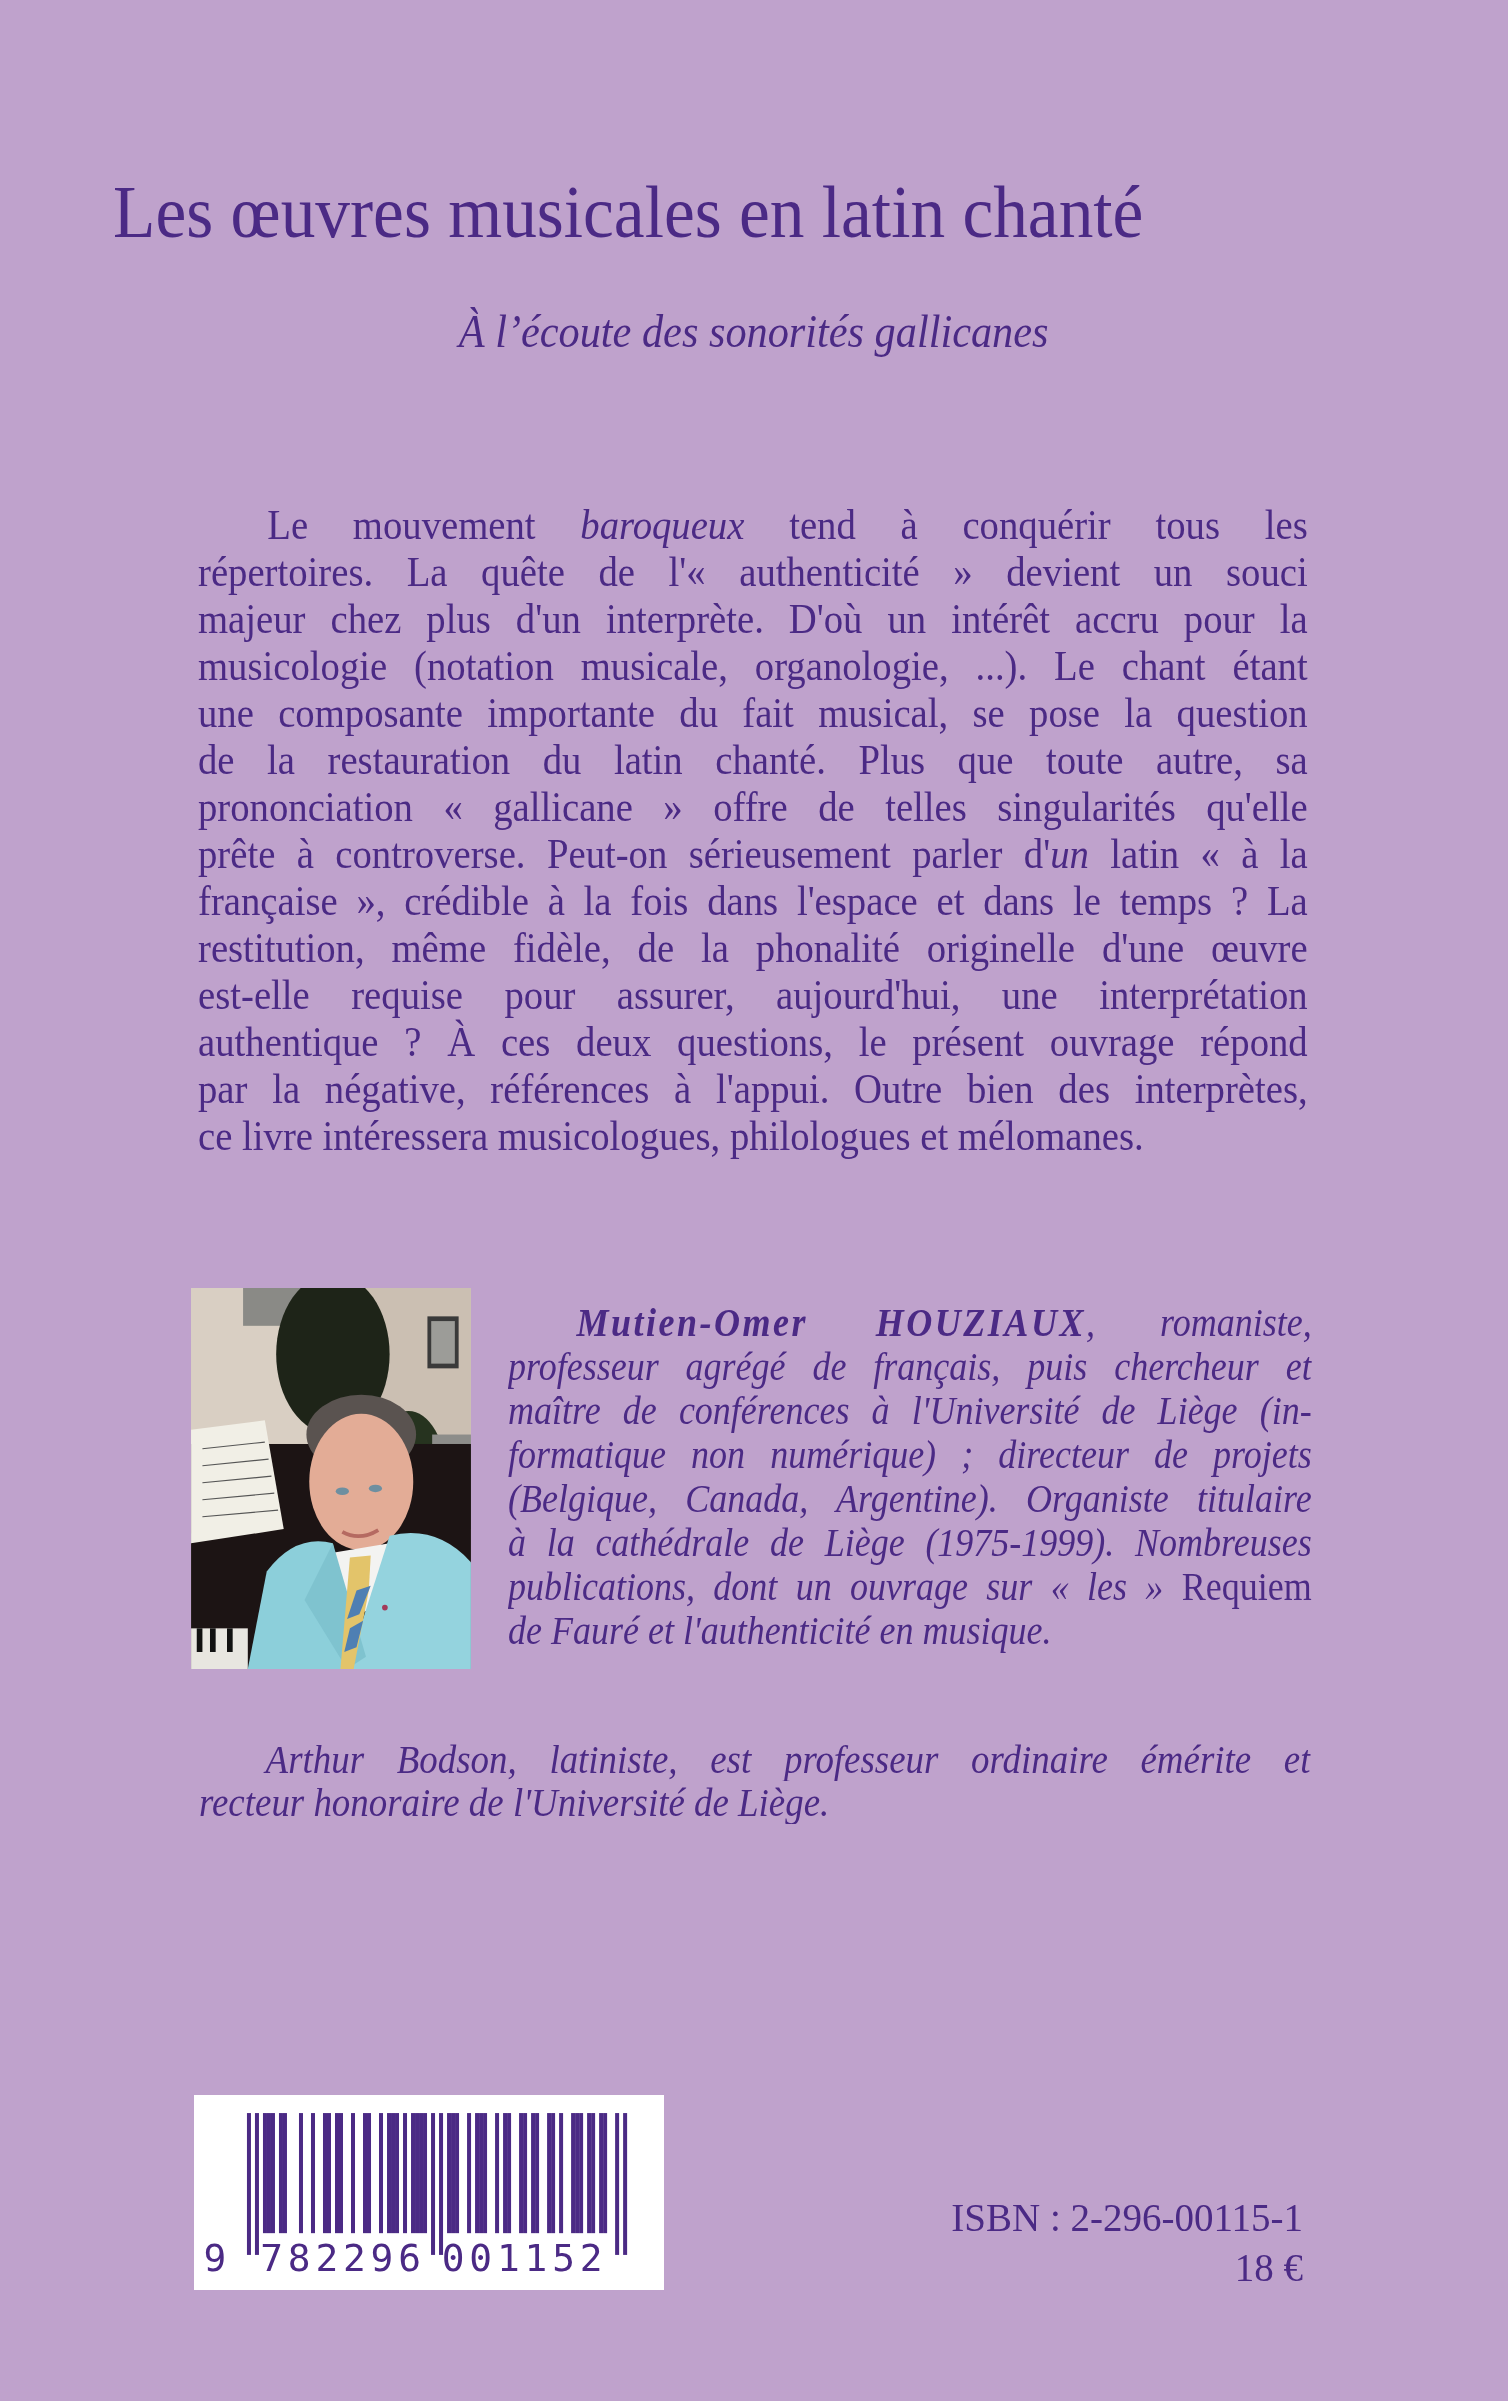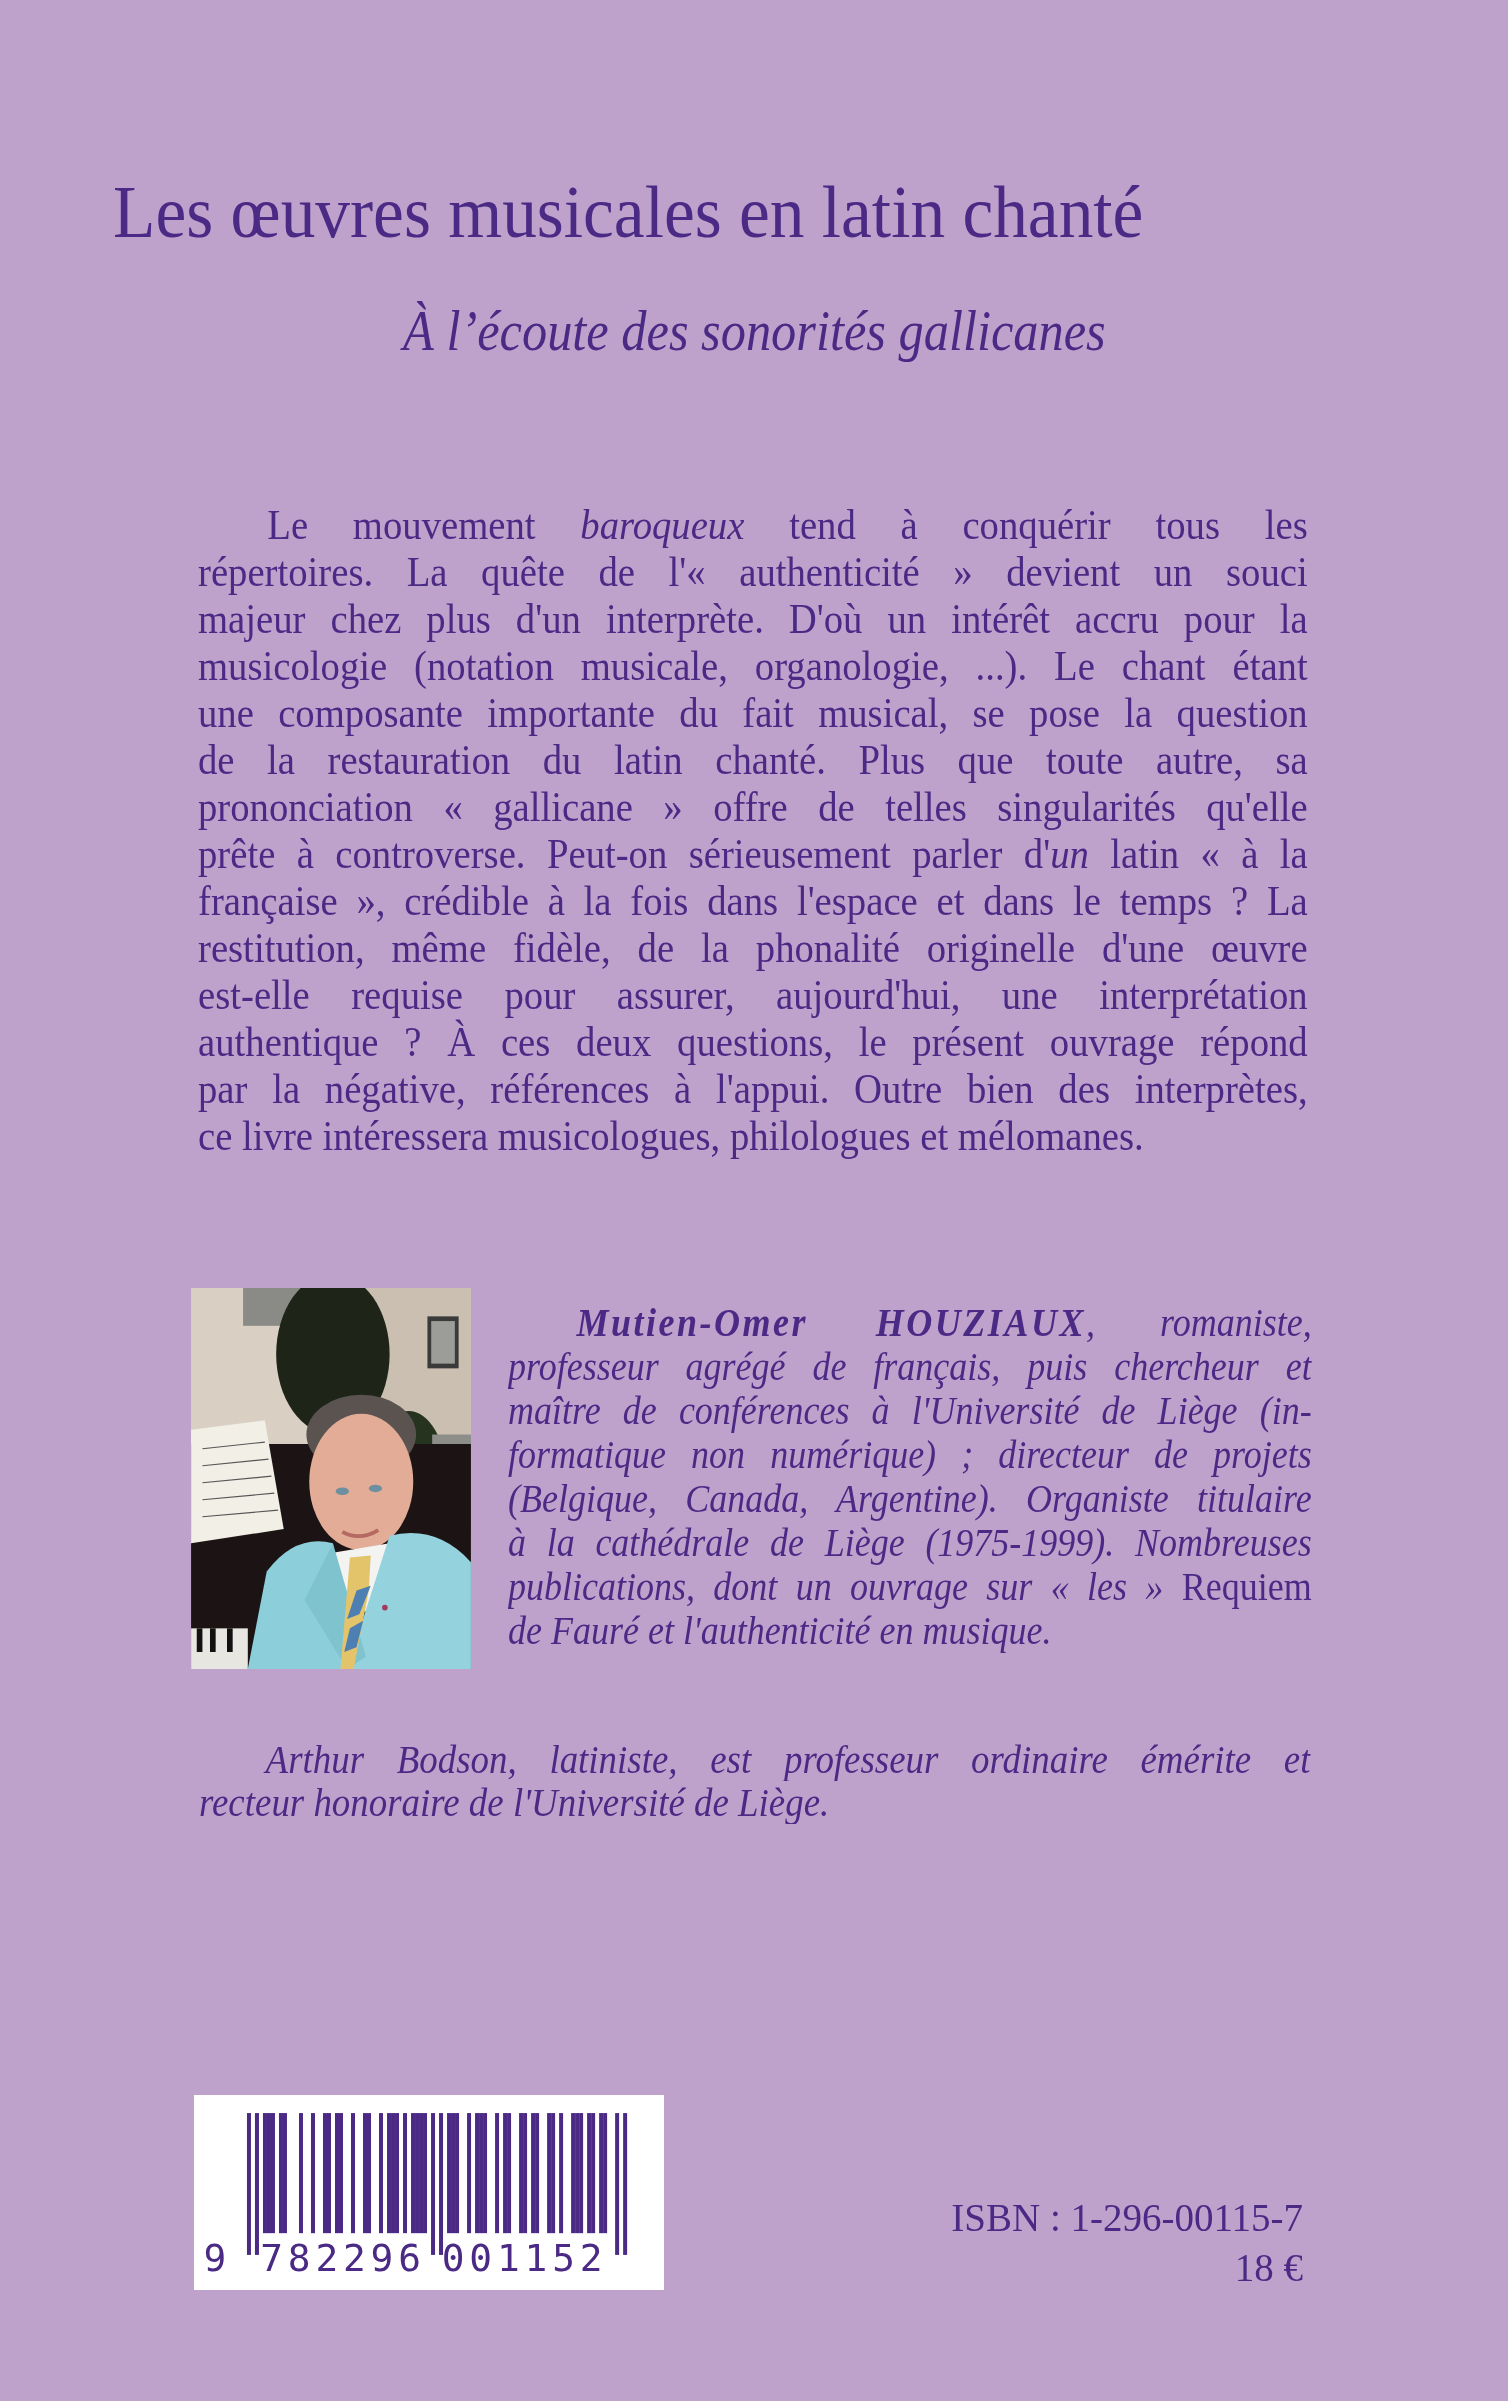--- a/index.html
+++ b/index.html
@@ -9,21 +9,21 @@
     font-family:"Liberation Serif","DejaVu Serif",serif;
   }
   .abs { position:absolute; }
   .title {
     left:0; width:1256px; top:170px; text-align:center;
     font-size:73px; line-height:85px; white-space:nowrap;
   }
   .title span { display:inline-block; transform:scaleX(0.95); }
   .subtitle {
     left:0; width:1508px; top:298px; text-align:center;
-    font-size:56px; line-height:66px; font-style:italic; white-space:nowrap;
+    font-size:47px; line-height:66px; font-style:italic; white-space:nowrap;
   }
   .subtitle span { display:inline-block; transform:scaleX(0.9); }
 
   
   .jblock { transform-origin:0 0; }
   .jline {
     display:block; white-space:nowrap; text-align:justify; text-align-last:justify;
     overflow:hidden;
   }
   .body-text {
@@ -217,15 +217,15 @@
         <rect x="432.61" y="19" width="4.23" height="127"></rect>
         <rect x="445.31" y="19" width="4.23" height="150"></rect>
         <rect x="453.77" y="19" width="4.23" height="150"></rect>
       </g>
     <text x="10" y="186" font-family="DejaVu Sans Mono, monospace" font-size="40" fill="#4b2a85">9</text>
     <text x="70" y="186" font-family="DejaVu Sans Mono, monospace" font-size="40" textLength="170" fill="#4b2a85">782296</text>
     <text x="262" y="186" font-family="DejaVu Sans Mono, monospace" font-size="40" textLength="170" fill="#4b2a85">001152</text>
   </svg>
 </div>
 
-<div class="abs isbn">ISBN : 1-296-00115-7</div>
+<div class="abs isbn">ISBN : 2-296-00115-1</div>
 <div class="abs price">18 €</div>
 
 
 </body></html>

